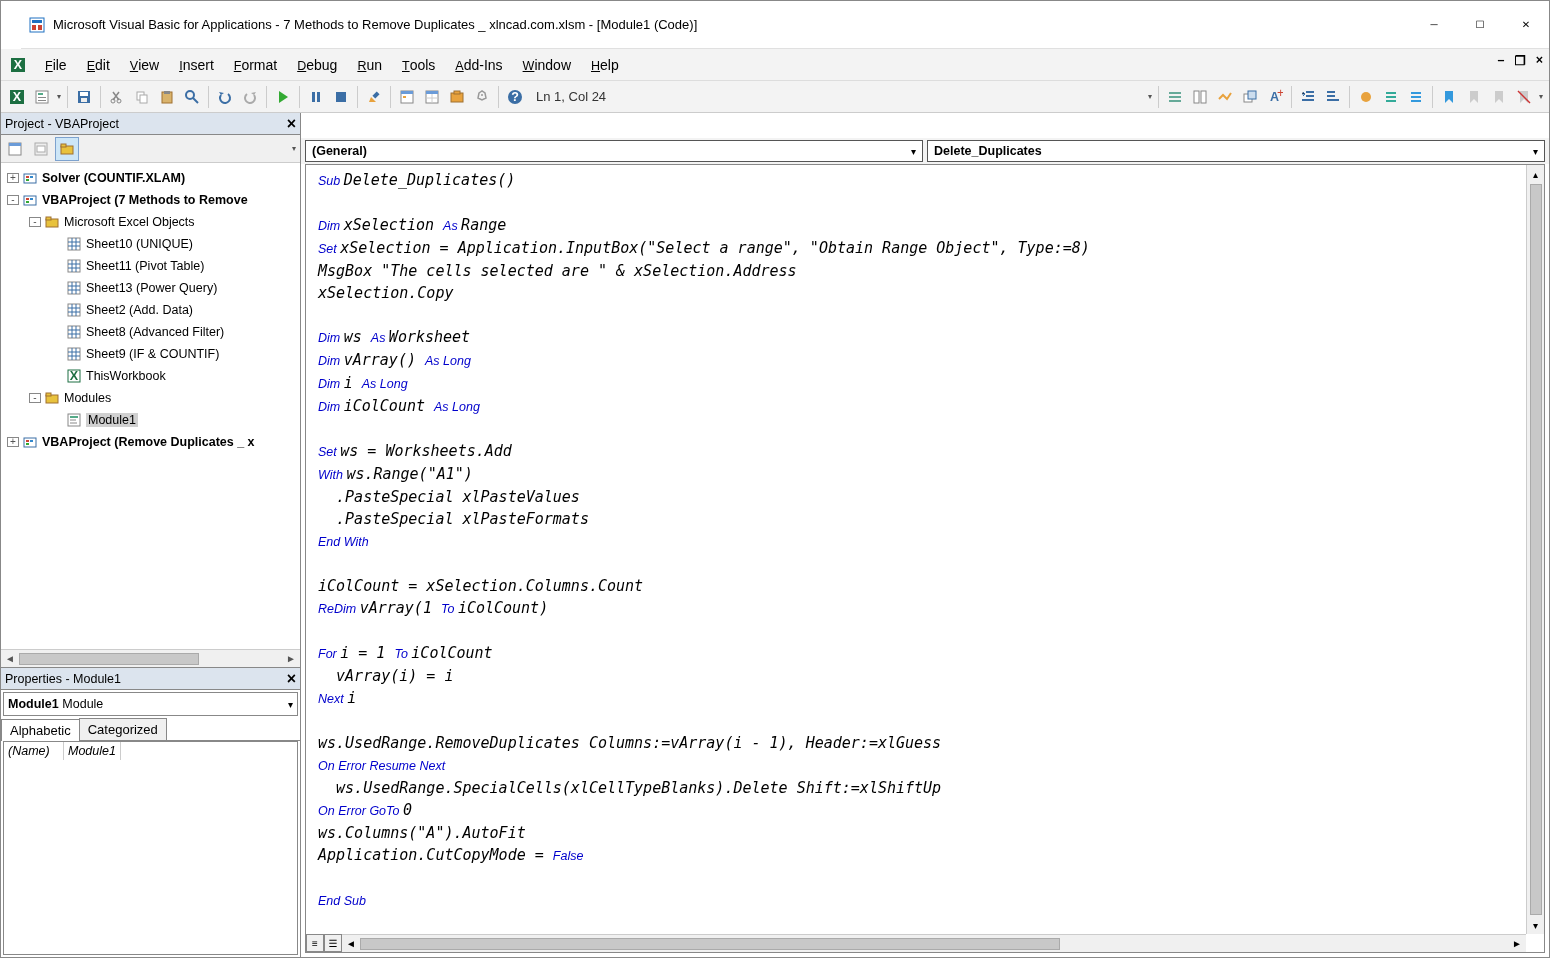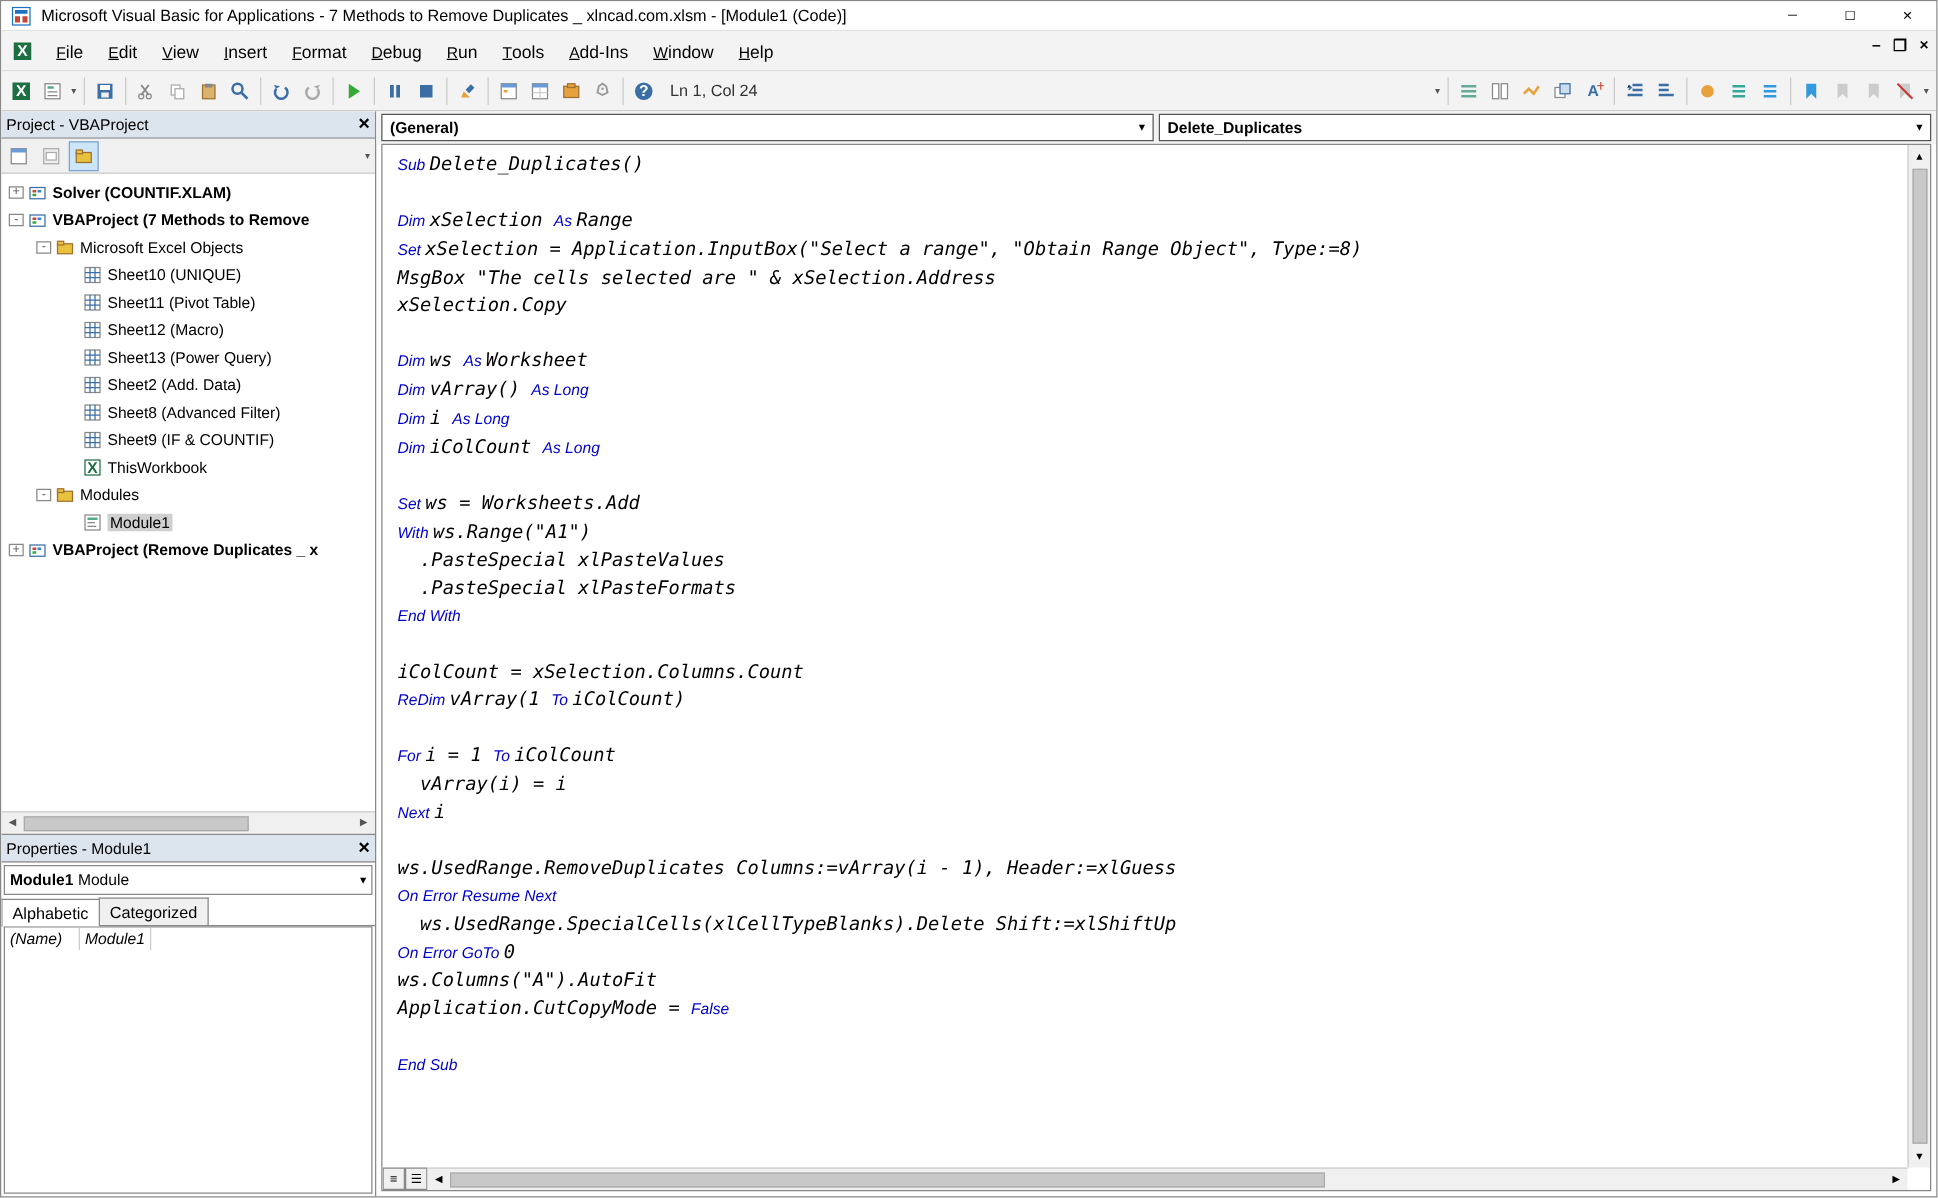--- a/index.html
+++ b/index.html
@@ -1,17 +1,17 @@
 <!DOCTYPE html>
 <html><head>
 <meta charset="utf-8">
 <style>
 * { margin:0; padding:0; box-sizing:border-box; font-family:"Segoe UI",Tahoma,sans-serif; font-size:12.5px; }
 body { background:#fff; width:1550px; height:958px; overflow:hidden; display:flex; flex-direction:column; border:1px solid #888; }
-.titlebar { height:24px; display:flex; align-items:center; padding:0 0 0 8px; background:#fff; border-bottom:1px solid #e0e0e0; }
+.titlebar { height:48px; display:flex; align-items:center; padding:0 0 0 8px; background:#fff; border-bottom:1px solid #e0e0e0;margin-left:20px; }
 .titlebar-icon { width:16px; height:16px; margin-right:8px; display:flex; align-items:center; justify-content:center; }
 .titlebar-title { flex:1; font-size:13px; }
 .winbtn { width:46px; height:32px; display:flex; align-items:center; justify-content:center; font-family:Segoe MDL2 Assets,sans-serif; font-size:10px; }
 .menubar { height:32px; display:flex; align-items:center; padding:0 6px; background:#f3f3f3; border-bottom:1px solid #ddd; position:relative; }
 .menubar .mitem { padding:6px 10px; font-size:14px; }
 .menubar .mitem u { text-decoration:underline; }
 .mdi-icon { width:22px; height:22px; margin-right:6px; display:flex; align-items:center; justify-content:center; }
 .mdi-ctrl { position:absolute; right:6px; top:4px; display:flex; gap:10px; font-size:12px; font-weight:bold; }
 .toolbar { height:32px; display:flex; align-items:center; padding:0 4px; background:#f3f3f3; border-bottom:1px solid #ccc; gap:1px; }
 .tbtn { width:24px; height:24px; display:flex; align-items:center; justify-content:center; border:1px solid transparent; }
@@ -38,21 +38,21 @@
 .hscroll .thumb { width:180px; height:12px; background:#c8c8c8; border:1px solid #aaa; }
 .props { flex:0 0 290px; display:flex; flex-direction:column; border-top:1px solid #888; }
 .props-combo { height:24px; border:1px solid #888; margin:2px; display:flex; align-items:center; padding:0 4px; font-size:13px; position:relative; background:#fff;}
 .props-combo .arr { margin-left:auto; font-size:10px; }
 .tabs { display:flex; border-bottom:1px solid #888; }
 .tab { padding:3px 8px; font-size:13px; border:1px solid #888; border-bottom:none; background:#f0f0f0; margin-right:-1px; }
 .tab.active { background:#fff; position:relative; top:1px; }
 .props-grid { flex:1; border:1px solid #888; margin:0 2px 2px 2px; background:#fff; font-size:13px; }
 .props-grid-row { display:flex;font-style:italic; }
 .props-grid-cell { padding:2px 4px; border-right:1px solid #ccc; }
-.rightpane { flex:1; display:flex; flex-direction:column; overflow:hidden; }
+.rightpane { flex:1; display:flex; flex-direction:column; overflow:hidden;margin-top:25px; }
 .combo-row { height:26px; display:flex; gap:4px; padding:2px 4px; background:#f3f3f3; }
 .combo { flex:1; border:1px solid #555; background:#fff; display:flex; align-items:center; padding:0 6px; font-size:13px; font-weight:bold; }
 .combo .arr { margin-left:auto; font-size:10px; font-weight:normal; }
 .code-area { flex:1; position:relative; overflow:hidden; background:#fff; border:1px solid #888; margin:0 4px 4px 4px;}
 .code-scroll { position:absolute; inset:0 18px 18px 0; overflow:auto; }
 .code-margin-btns { position:absolute; left:0; bottom:0; display:flex; height:18px; }
 .code-margin-btns .mbtn { width:18px; height:18px; border:1px solid #888; background:#f0f0f0; display:flex; align-items:center; justify-content:center; font-size:10px; }
 .vscroll { position:absolute; right:0; top:0; bottom:18px; width:18px; background:#f0f0f0; border-left:1px solid #ccc; display:flex; flex-direction:column; align-items:center; }
 .vscroll .arr { height:18px; font-size:10px; display:flex; align-items:center; }
 .vscroll .thumb { width:12px; flex:1; background:#c8c8c8; margin:1px; border:1px solid #aaa; }
@@ -426,34 +426,20 @@
           <span style="width: 15px; display: inline-block;"></span>
           <span class="tree-icon">
             <svg width="16" height="16">
               <rect x="2" y="2" width="12" height="12" fill="#fff" stroke="#888"></rect>
               <line x1="2" y1="6" x2="14" y2="6" stroke="#3b6ea5"></line>
               <line x1="2" y1="10" x2="14" y2="10" stroke="#3b6ea5"></line>
               <line x1="6" y1="2" x2="6" y2="14" stroke="#3b6ea5"></line>
               <line x1="10" y1="2" x2="10" y2="14" stroke="#3b6ea5"></line>
             </svg>
           </span>
-          <span class="tree-label">Sheet12 (Macro)</span>
-        </div>
-        <div class="tree-row">
-          <span class="tree-spacer" style="width: 48px;"></span>
-          <span style="width: 15px; display: inline-block;"></span>
-          <span class="tree-icon">
-            <svg width="16" height="16">
-              <rect x="2" y="2" width="12" height="12" fill="#fff" stroke="#888"></rect>
-              <line x1="2" y1="6" x2="14" y2="6" stroke="#3b6ea5"></line>
-              <line x1="2" y1="10" x2="14" y2="10" stroke="#3b6ea5"></line>
-              <line x1="6" y1="2" x2="6" y2="14" stroke="#3b6ea5"></line>
-              <line x1="10" y1="2" x2="10" y2="14" stroke="#3b6ea5"></line>
-            </svg>
-          </span>
           <span class="tree-label">Sheet13 (Power Query)</span>
         </div>
         <div class="tree-row">
           <span class="tree-spacer" style="width: 48px;"></span>
           <span style="width: 15px; display: inline-block;"></span>
           <span class="tree-icon">
             <svg width="16" height="16">
               <rect x="2" y="2" width="12" height="12" fill="#fff" stroke="#888"></rect>
               <line x1="2" y1="6" x2="14" y2="6" stroke="#3b6ea5"></line>
               <line x1="2" y1="10" x2="14" y2="10" stroke="#3b6ea5"></line>

